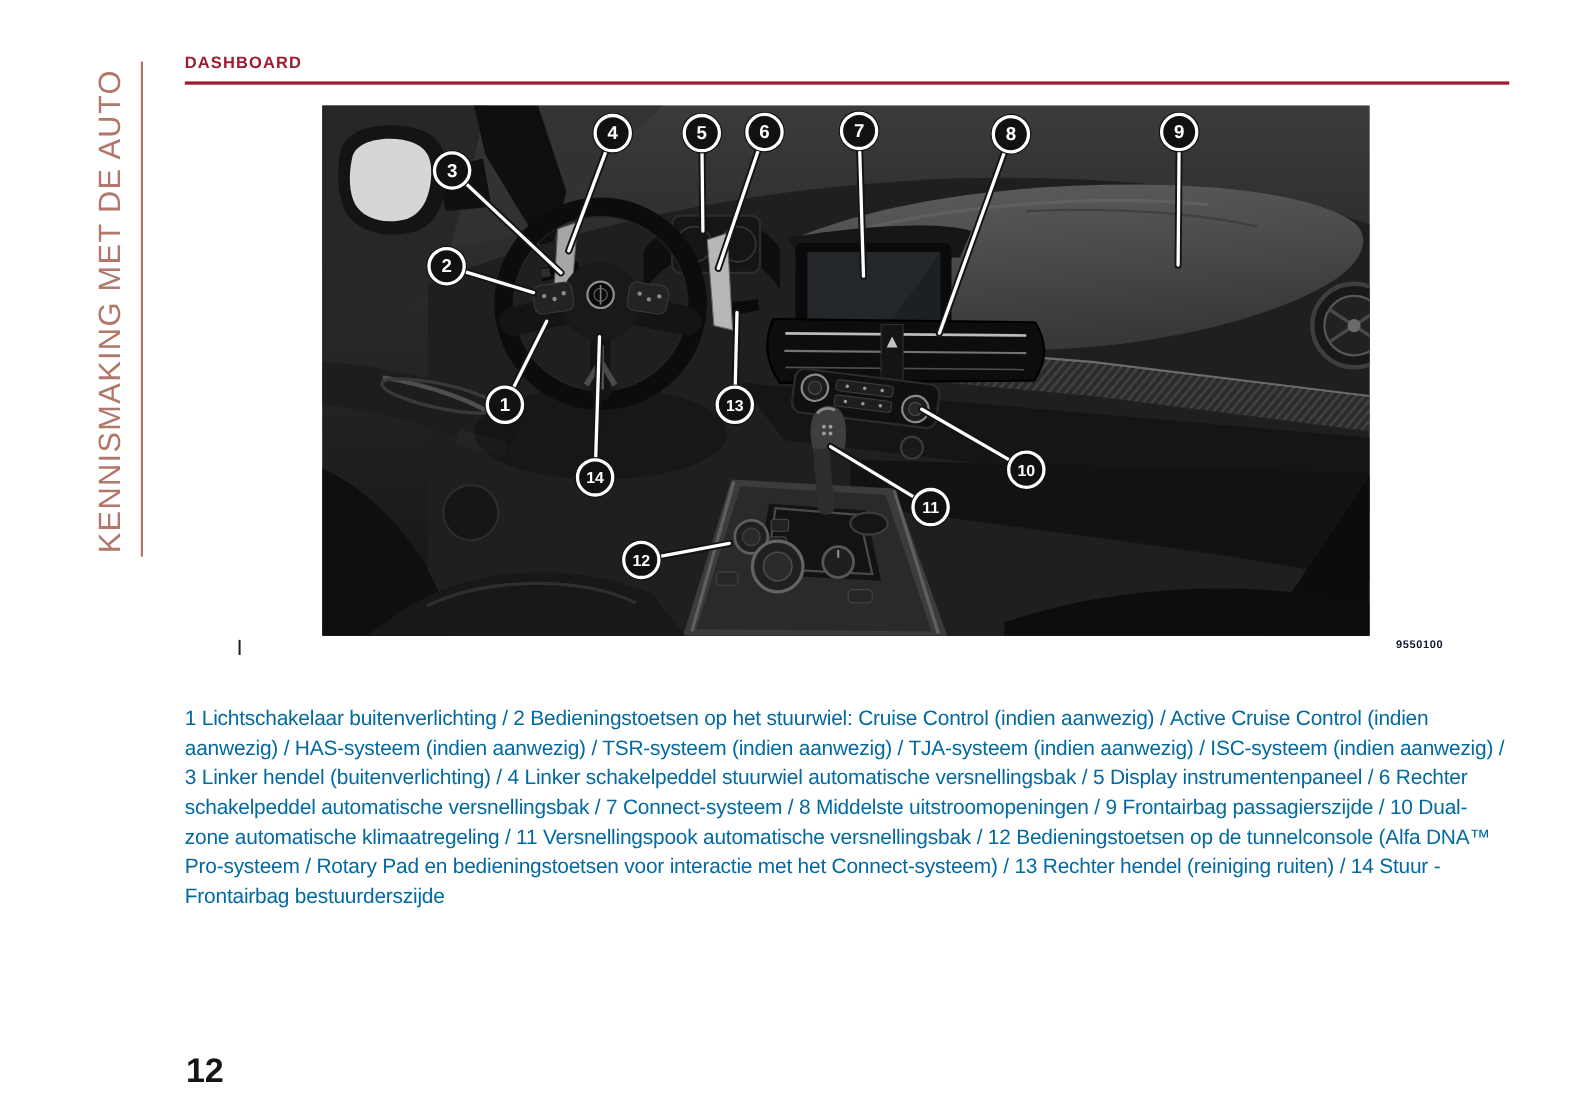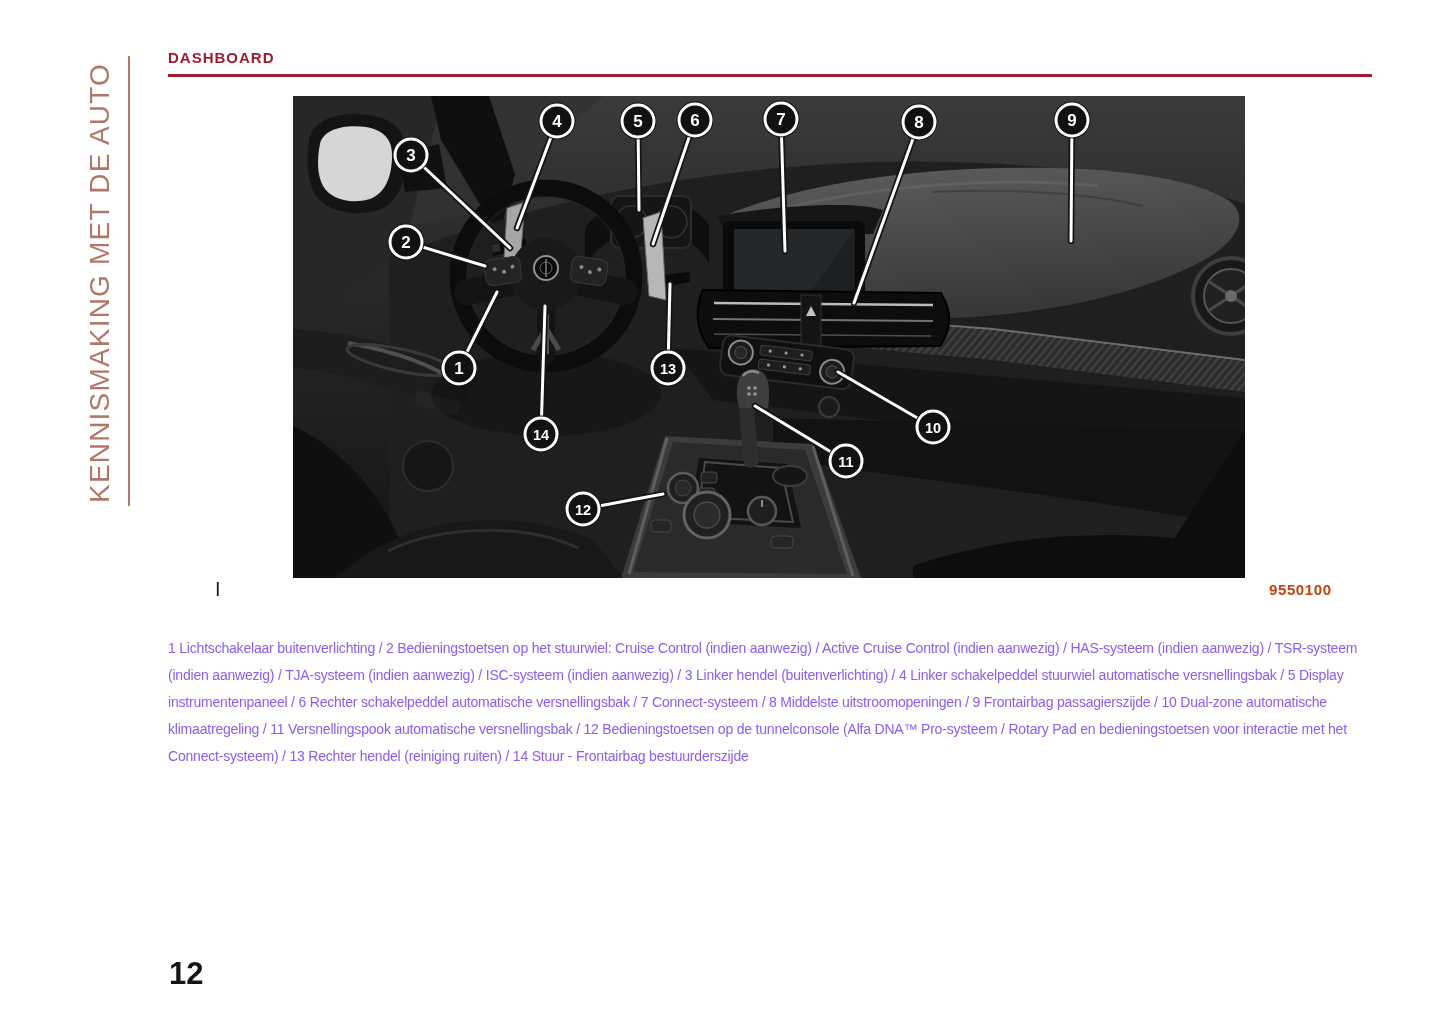--- a/index.html
+++ b/index.html
@@ -32,28 +32,28 @@
 
   
   .figure-wrap{
     position:absolute;left:293px;top:96px;width:952px;height:482px;background:#1c1c1c;
   }
   .figure-wrap svg{display:block;width:100%;height:100%;}
   .figure-label{
     position:absolute;left:215px;top:578px;font-size:20px;color:#222;font-weight:400;
   }
   .figure-code{
-    position:absolute;left:1269px;top:581px;font-size:15px;font-weight:700;
-    letter-spacing:.6px;color:#c2410c;
+    position:absolute;left:1269px;top:581px;font-size:10px;font-weight:700;
+    letter-spacing:.6px;color:#0f172a;
   }
 
   
   .legend{
     position:absolute;left:168px;top:621px;width:1206px;
-    font-size:14px;line-height:27px;letter-spacing:-0.2px;color:#8b5cf6;
+    font-size:19px;line-height:27px;letter-spacing:-0.2px;color:#0369a1;
   }
 
   
   .page-number{
     position:absolute;left:169px;top:956px;font-size:31px;font-weight:700;color:#151515;
   }
 </style>
 </head>
 <body>
 

